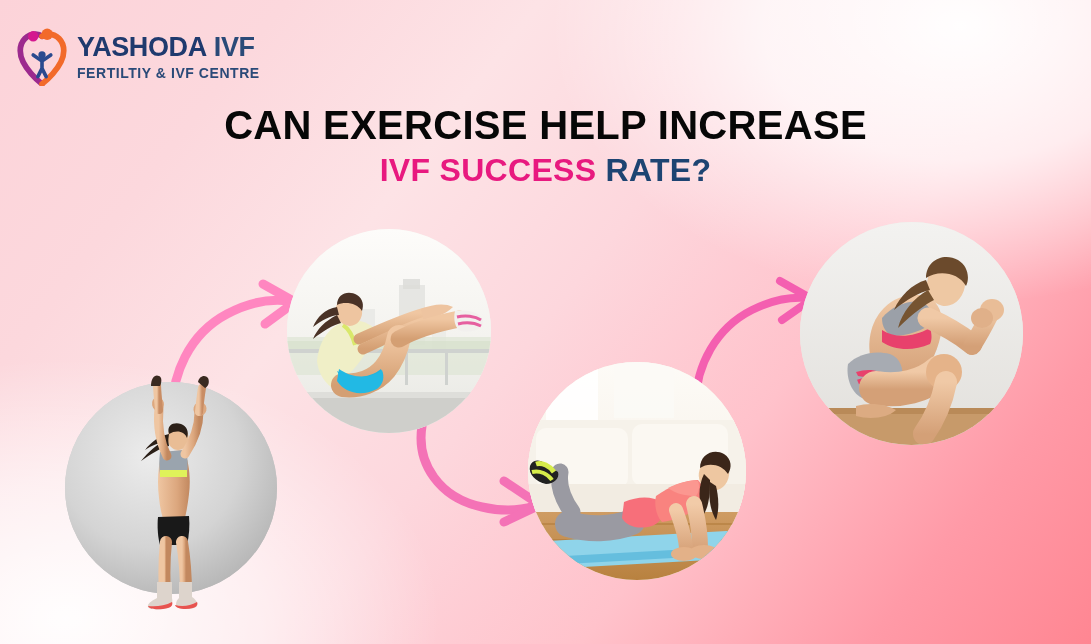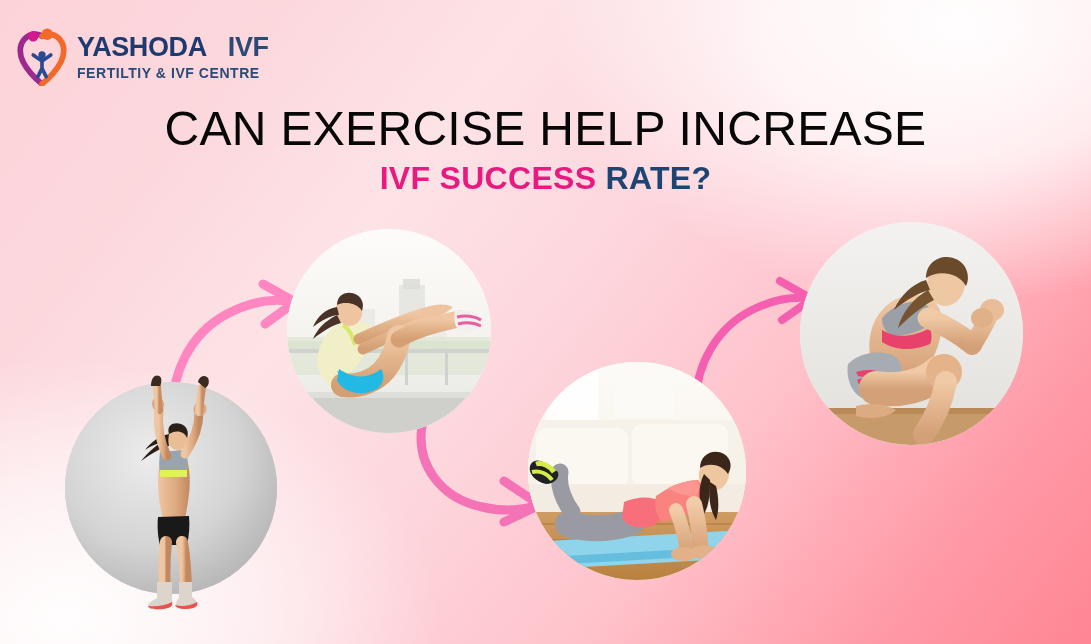--- a/index.html
+++ b/index.html
@@ -15,26 +15,26 @@
       radial-gradient(ellipse 520px 360px at 6% 96%, rgba(255,255,255,0.95) 0%, rgba(255,255,255,0.55) 38%, rgba(255,255,255,0.0) 72%),
       linear-gradient(128deg, #fcd3d9 0%, #fcd8dd 18%, #fde3e6 34%, #fdd7dd 50%, #ffc2cb 68%, #ff9aa7 86%, #ff8692 100%);
   }
 
   
   .logo{position:absolute;left:16px;top:28px;display:flex;align-items:center;gap:9px;}
   .logo-mark{width:52px;height:58px;flex:0 0 auto;}
   .logo-words{display:flex;flex-direction:column;line-height:1;}
   .logo-line1{font-size:27px;font-weight:bold;letter-spacing:-0.4px;white-space:nowrap;}
   .logo-y{color:#1f3a6e;}
-  .logo-ivf{color:#2a4a78;font-weight:bold;margin-left:14px;}
+  .logo-ivf{color:#2a4a78;font-weight:bold;}
   .logo-line2{font-size:14px;font-weight:bold;color:#2a4a78;letter-spacing:0.55px;margin-top:5px;white-space:nowrap;}
 
   
   .headline{position:absolute;left:0;right:0;top:104px;text-align:center;}
-  .hl-row1{font-size:48px;font-weight:normal;color:#070707;letter-spacing:0.3px;line-height:1.05;}
+  .hl-row1{font-size:40px;font-weight:bold;color:#070707;letter-spacing:0.3px;line-height:1.05;}
   .hl-row2{font-size:32px;font-weight:bold;letter-spacing:0.3px;line-height:1.12;margin-top:7px;}
   .hl-pink{color:#e8197f;}
   .hl-blue{color:#1d4472;}
 
   
   .photo-circle{position:absolute;border-radius:50%;overflow:hidden;}
 
   
   #circle1{left:65px;top:382px;width:212px;height:212px;
     background:radial-gradient(circle at 42% 38%, #e3e3e3 0%, #d2d2d2 45%, #b4b4b4 100%);}

